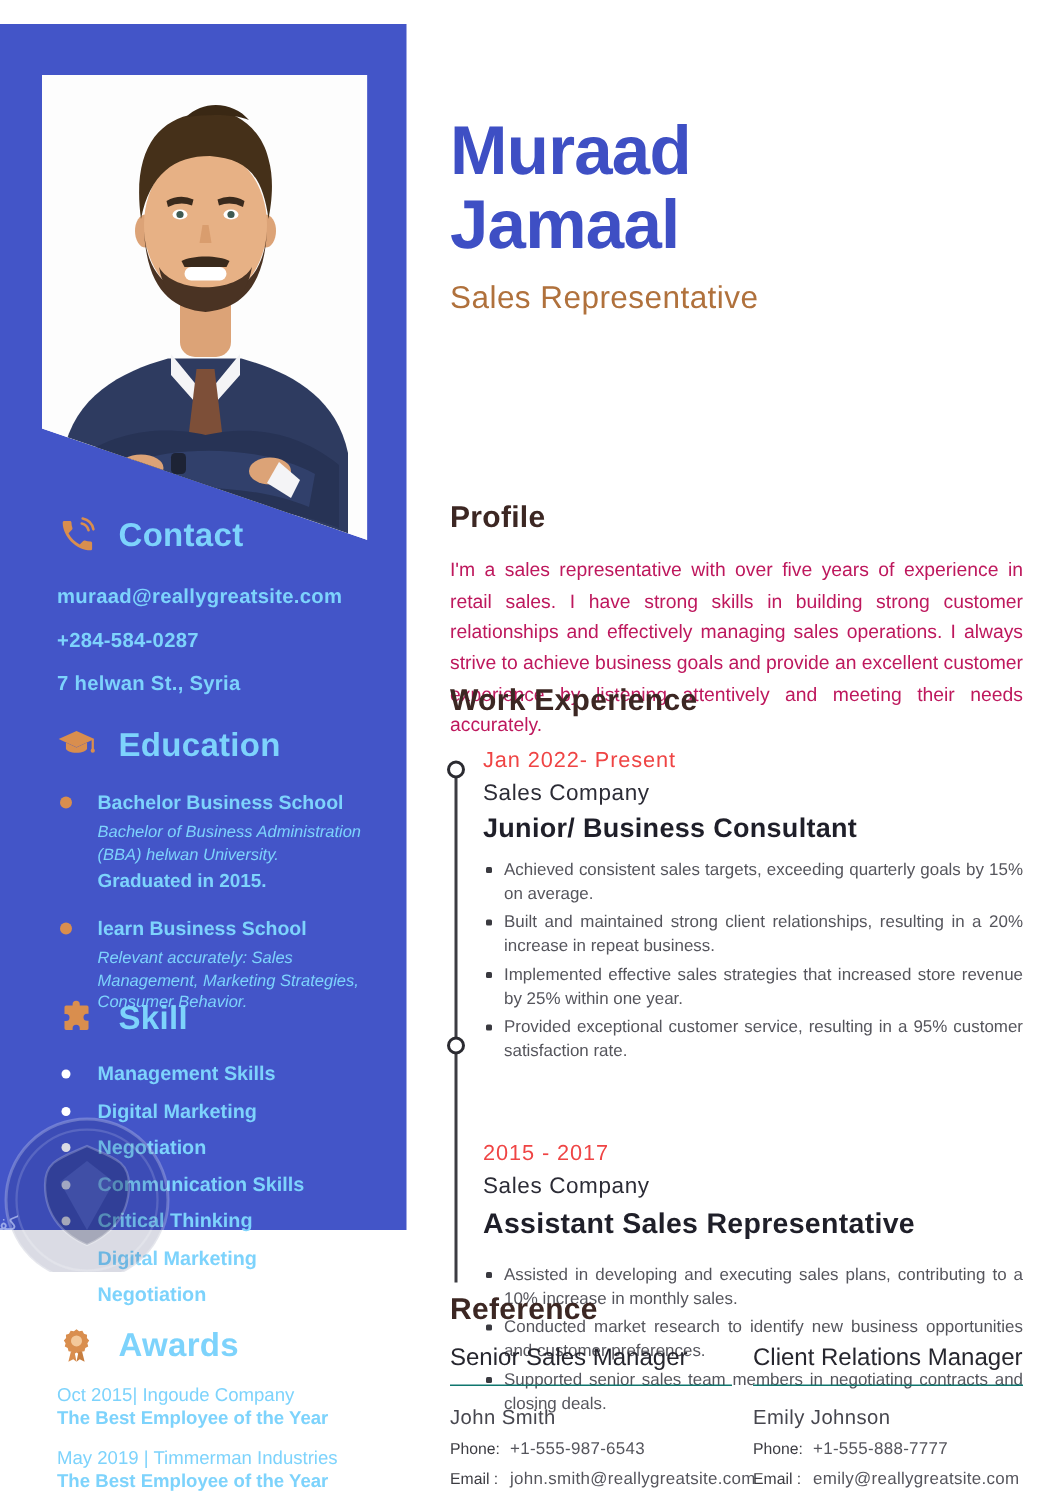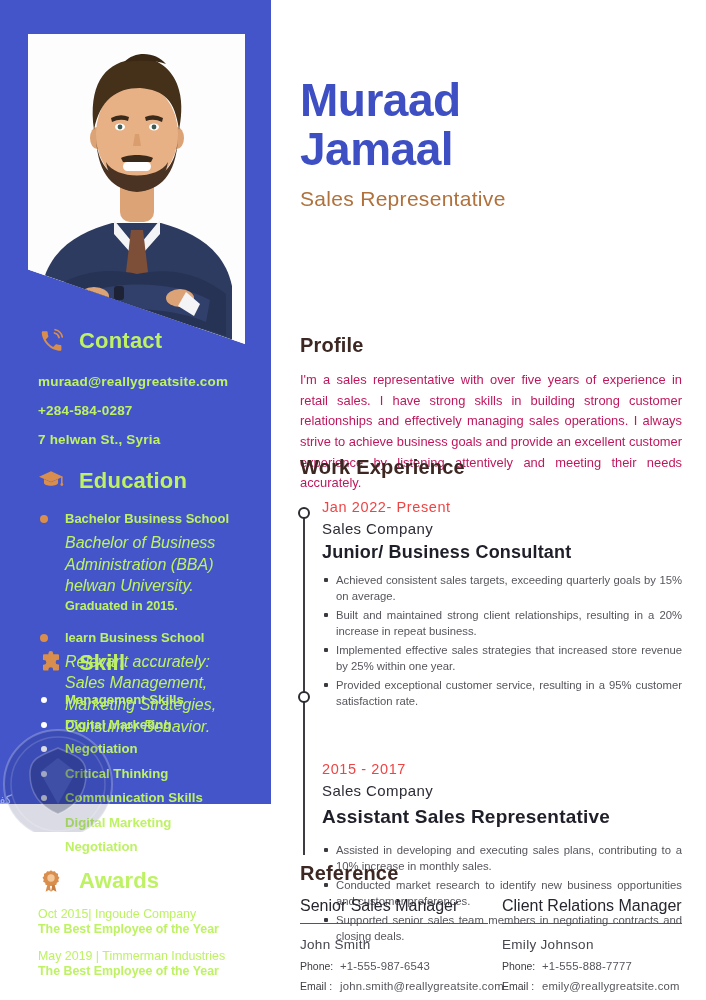--- a/index.html
+++ b/index.html
@@ -5,21 +5,21 @@
   * { margin:0; padding:0; box-sizing:border-box; }
   html,body { width:706px; height:1000px; }
   body {
     font-family:"Liberation Sans","DejaVu Sans",sans-serif;
     background:#ffffff; position:relative; overflow:hidden;
     -webkit-font-smoothing:antialiased;
   }
   .page { position:absolute; inset:0; background:#fff; }
 
   
-  .sidebar { position:absolute; left:0; top:0; width:271px; height:804px; background:#4355c8; color:#bef264; }
+  .sidebar { position:absolute; left:0; top:16px; width:271px; height:804px; background:#4355c8; color:#7dd3fc; }
   .photo-frame {
     position:absolute; left:28px; top:34px; width:217px; height:310px;
     background:#fdfdfd; clip-path:polygon(0 0,100% 0,100% 100%,0 76%);
     overflow:hidden;
   }
   .photo-frame svg { display:block; width:100%; height:100%; }
 
   .side-sec { position:absolute; left:38px; right:20px; }
   .side-head { display:flex; align-items:center; gap:15px; }
   .side-head .ico { width:26px; height:26px; flex:0 0 26px; }
@@ -27,21 +27,21 @@
   .side-title { font-size:22px; font-weight:800; letter-spacing:.2px; }
 
   .sec-contact { top:328px; }
   .contact-item { font-size:13.5px; font-weight:600; margin-top:14px; letter-spacing:.2px; }
   .contact-item.first { margin-top:20px; }
 
   .sec-education { top:468px; }
   .edu-item { position:relative; padding-left:27px; margin-top:17px; }
   .edu-item .dot { position:absolute; left:2px; top:4px; width:8px; height:8px; border-radius:50%; background:#d98e4e; }
   .edu-school { font-size:13px; font-weight:700; }
-  .edu-italic { font-size:16px; font-style:italic; font-weight:500; margin-top:6px; line-height:1.35; }
+  .edu-italic { font-size:11px; font-style:italic; font-weight:500; margin-top:6px; line-height:1.35; }
   .edu-note { font-size:12.6px; font-weight:700; margin-top:2px; }
   .edu-note:empty { display:none; }
 
   .sec-skill { top:650px; }
   .skill-list { margin-top:16px; }
   .skill-item { position:relative; padding-left:27px; font-size:13.2px; font-weight:600; margin-bottom:9.5px; }
   .skill-item .dot { position:absolute; left:3px; top:5px; width:6px; height:6px; border-radius:50%; background:#fff; }
 
   .sec-awards { top:868px; }
   .award-item { margin-top:13px; line-height:1.18; }
@@ -195,22 +195,22 @@
           <svg viewBox="0 0 24 24">
             <path d="M9.6 3.2a2.2 2.2 0 0 1 4.4 0V4h4.4a1 1 0 0 1 1 1v4h-.9a2.2 2.2 0 0 0 0 4.4h.9V18a1 1 0 0 1-1 1H14v-.9a2.2 2.2 0 0 0-4.4 0V19H5.6a1 1 0 0 1-1-1v-4.4h.9a2.2 2.2 0 0 0 0-4.4h-.9V5a1 1 0 0 1 1-1H9.6z" fill="#d98e4e"></path>
           </svg>
         </span>
         <span class="side-title">Skill</span>
       </div>
       <div class="skill-list">
         <div class="skill-item"><span class="dot"></span><span>Management Skills</span></div>
         <div class="skill-item"><span class="dot"></span><span>Digital Marketing</span></div>
         <div class="skill-item"><span class="dot"></span><span>Negotiation</span></div>
+        <div class="skill-item"><span class="dot"></span><span>Communication Skills</span></div>
         <div class="skill-item"><span class="dot"></span><span>Critical Thinking</span></div>
-        <div class="skill-item"><span class="dot"></span><span>Communication Skills</span></div>
         <div class="skill-item"><span class="dot"></span><span>Digital Marketing</span></div>
         <div class="skill-item"><span class="dot"></span><span>Negotiation</span></div>
       </div>
     </section>
 
     <section class="side-sec sec-awards">
       <div class="side-head">
         <span class="ico">
           <svg viewBox="0 0 24 24">
             <path d="M12 2l1.6 1.2 2-.3 1 1.8 1.9.7-.1 2 1.4 1.5-1.1 1.7.5 2-1.8 1-.5 2-2 .2-1.3 1.6L12 16.3l-1.6 1.1-1.3-1.6-2-.2-.5-2-1.8-1 .5-2L4.2 8.9l1.4-1.5-.1-2 1.9-.7 1-1.8 2 .3z" fill="#d98e4e"></path>

